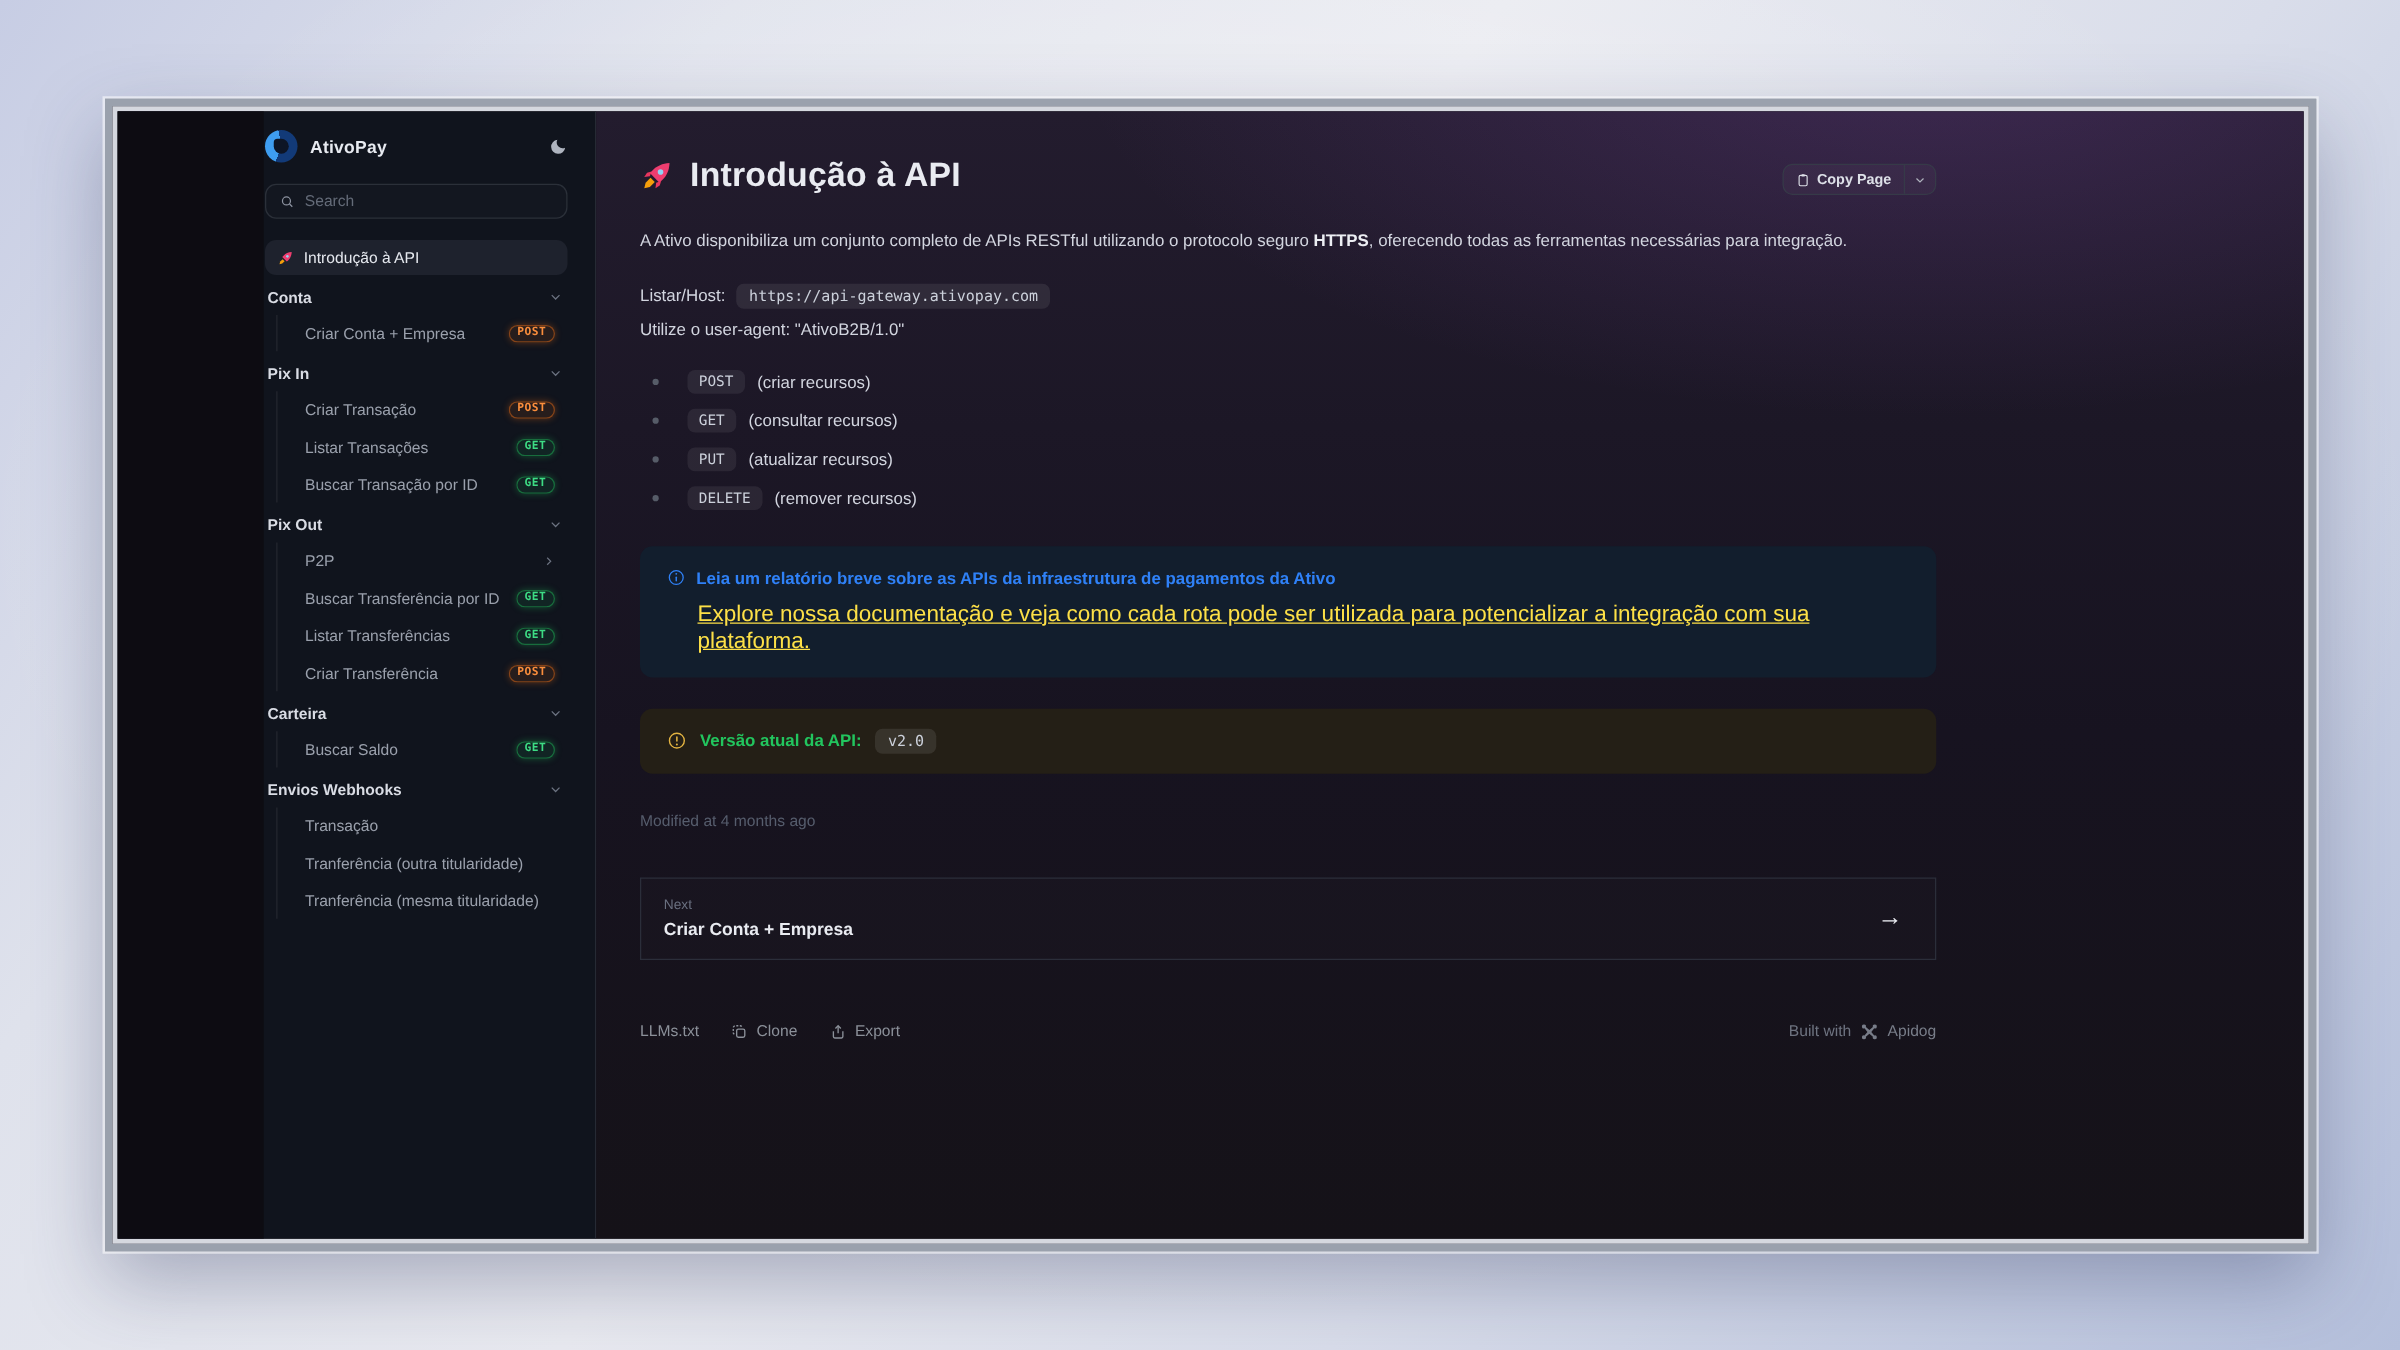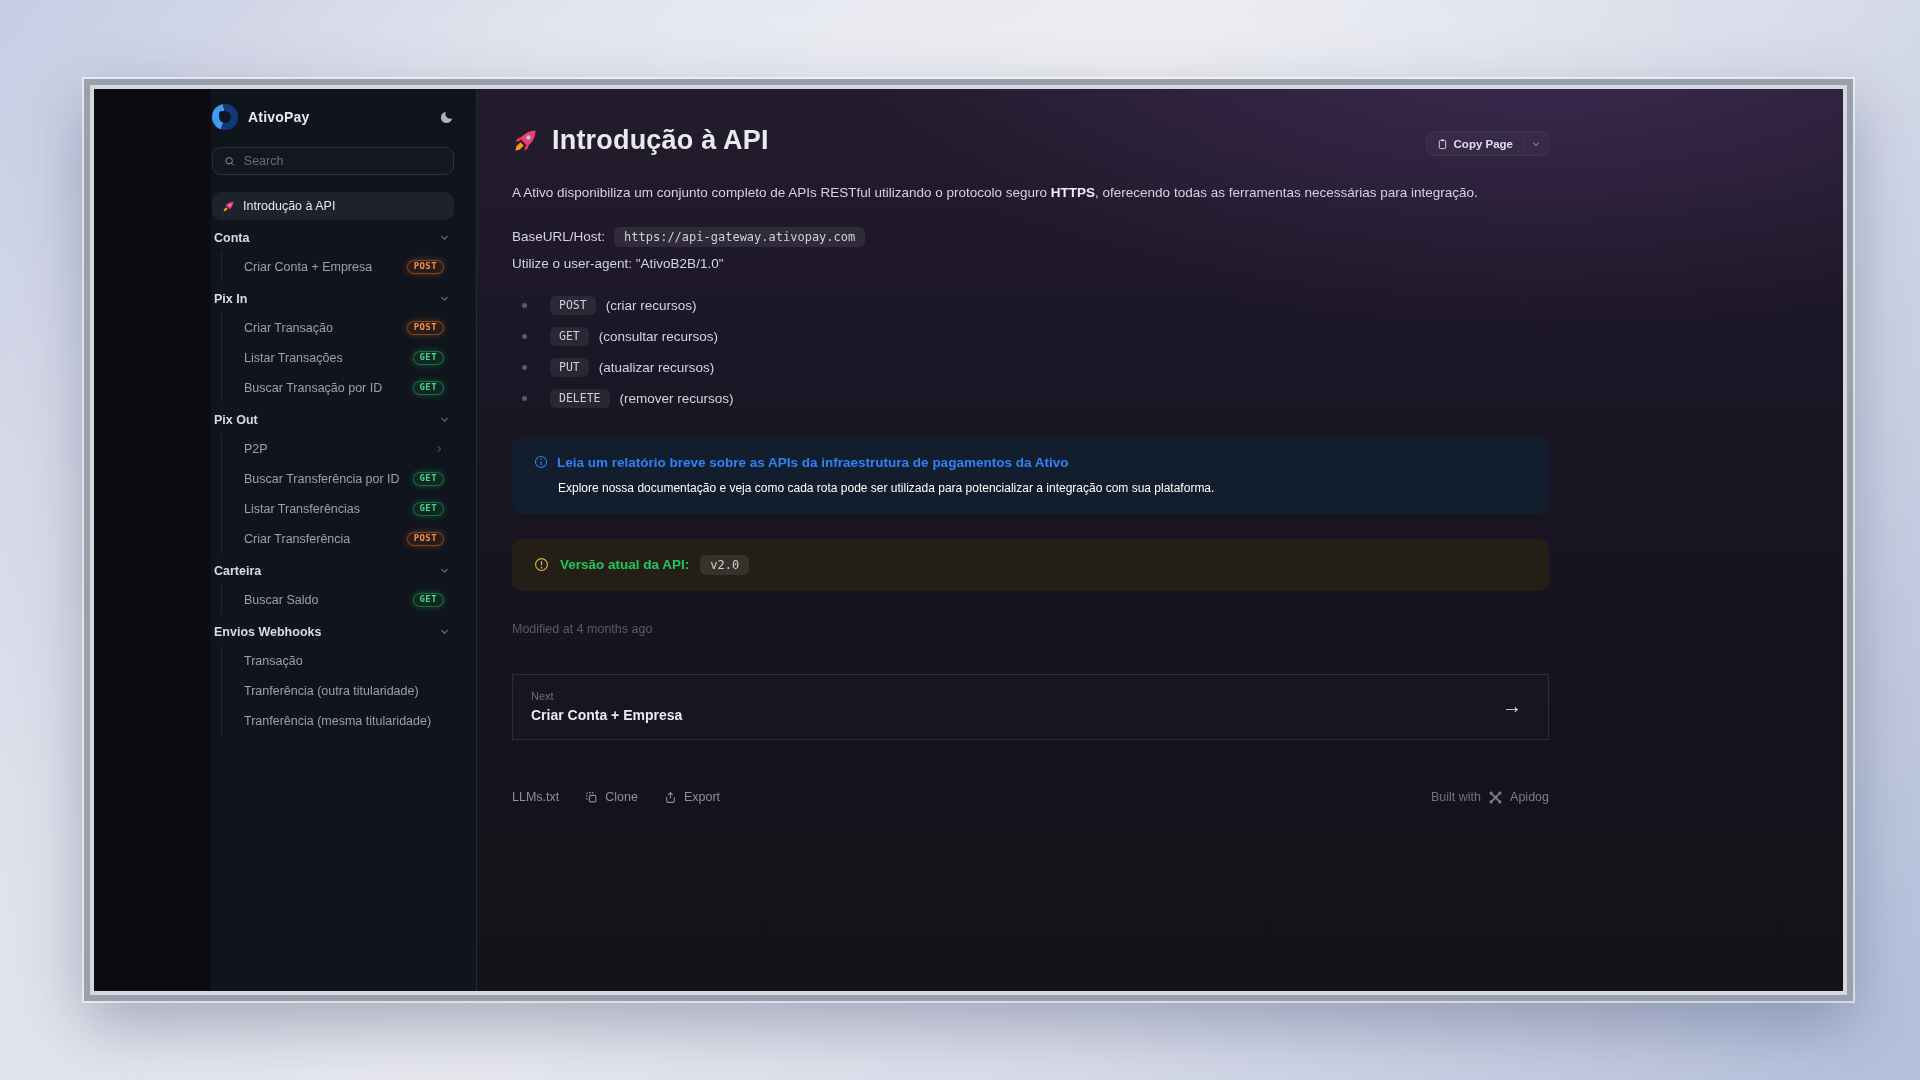--- a/index.html
+++ b/index.html
@@ -95,21 +95,21 @@
   ul.methods { list-style:none; margin-top:19px; }
   ul.methods li { display:flex; align-items:center; height:31px; font-size:13.5px; color:#d2d5df; }
   ul.methods li::before { content:""; width:5px; height:5px; border-radius:50%; background:#565c68; margin:0 23px 0 10px; }
   ul.methods .code-chip { margin-right:10px; font-size:11.5px; padding:2.5px 9px; background:rgba(255,255,255,.07); }
 
   .callout-info {
     margin-top:23px; background:#121e2d; border-radius:10px; padding:18px 22px 19px;
   }
   .callout-info .line1 { display:flex; align-items:center; gap:9px; font-size:13.5px; font-weight:bold; color:#2f81f7; }
   .callout-info .line1 a { color:#2f81f7; text-decoration:none; cursor:pointer; }
-  .callout-info .line2 { margin-top:11px; padding-left:24px; font-size:12px; color:#ffffff; }
+  .callout-info .line2 { margin-top:11px; padding-left:24px; font-size:18px; color:#fde047;text-decoration:underline; }
 
   .callout-warn {
     margin-top:25px; background:#241f16; border-radius:10px; padding:16px 22px;
     display:flex; align-items:center; gap:11px;
   }
   .callout-warn .label { font-size:13.5px; font-weight:bold; color:#22c55e; }
   .callout-warn .code-chip { background:rgba(255,255,255,.09); font-size:12px; }
 
   .modified { margin-top:31px; font-size:12.5px; color:#565d6d; }
 
@@ -299,21 +299,21 @@
               <svg width="10" height="10" viewBox="0 0 16 16">
                   <path d="M3.5 6l4.5 4.5L12.5 6" stroke="#aeb2bd" stroke-width="1.6" fill="none"></path>
                 </svg>
             </span>
           </div>
         </div>
 
         <p class="intro"><span>A Ativo disponibiliza um conjunto completo de APIs RESTful utilizando o protocolo seguro </span><b>HTTPS</b><span>, oferecendo todas as ferramentas necessárias para integração.</span></p>
 
         <div class="kv-row">
-          <span>BaseURL/Host:</span>
+          <span>Listar/Host:</span>
           <span class="code-chip mono">https://api-gateway.ativopay.com</span>
         </div>
         <p class="ua-line">Utilize o user-agent: "AtivoB2B/1.0"</p>
 
 
         <ul class="methods">
           <li>
             <span class="code-chip mono">POST</span>
             <span>(criar recursos)</span>
           </li>

